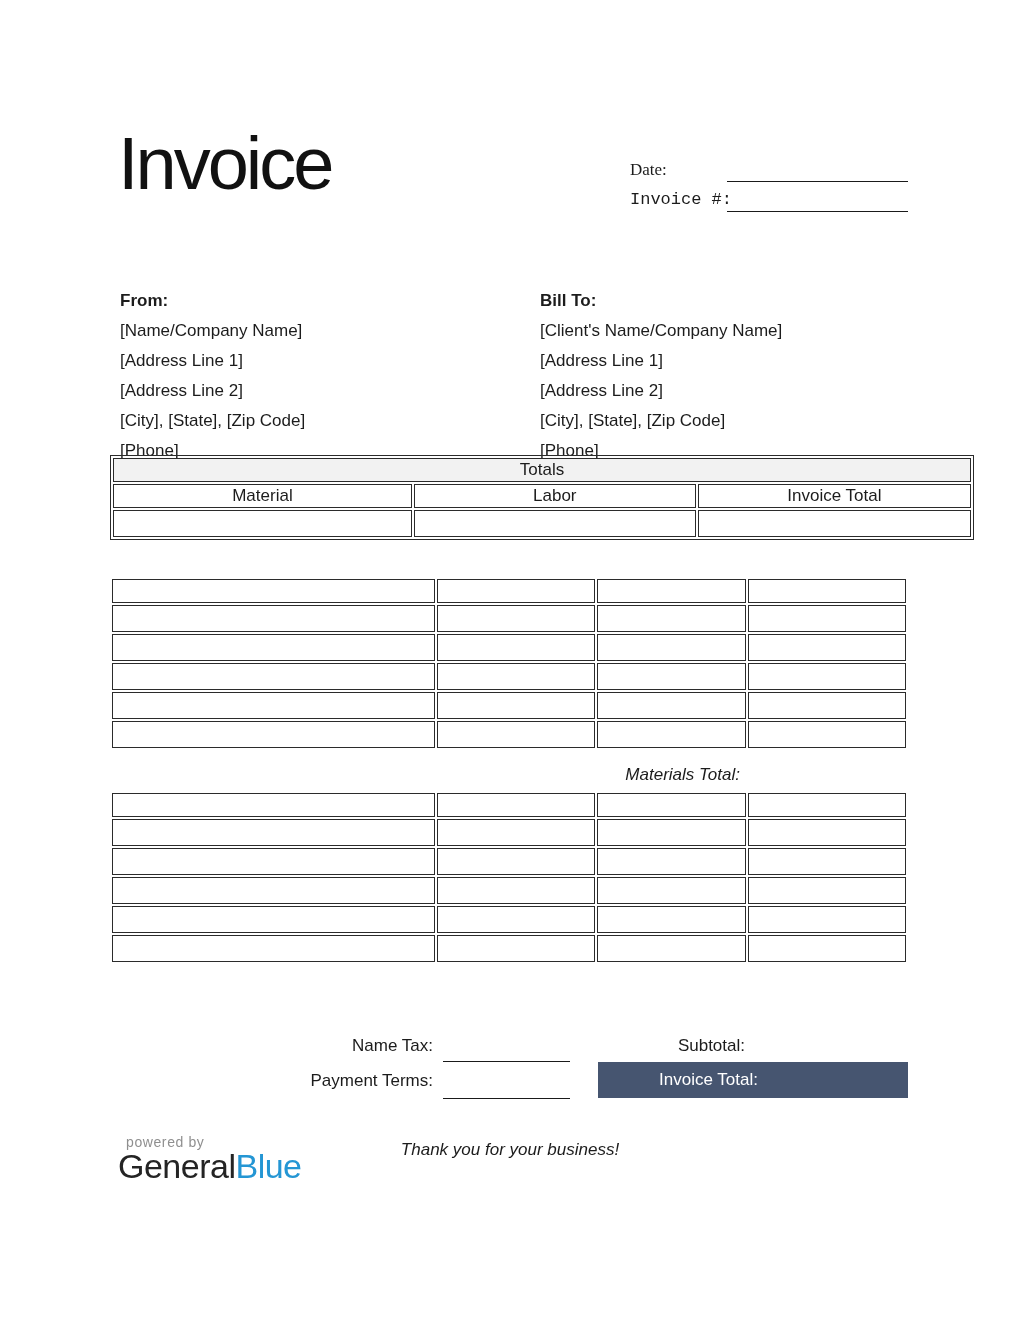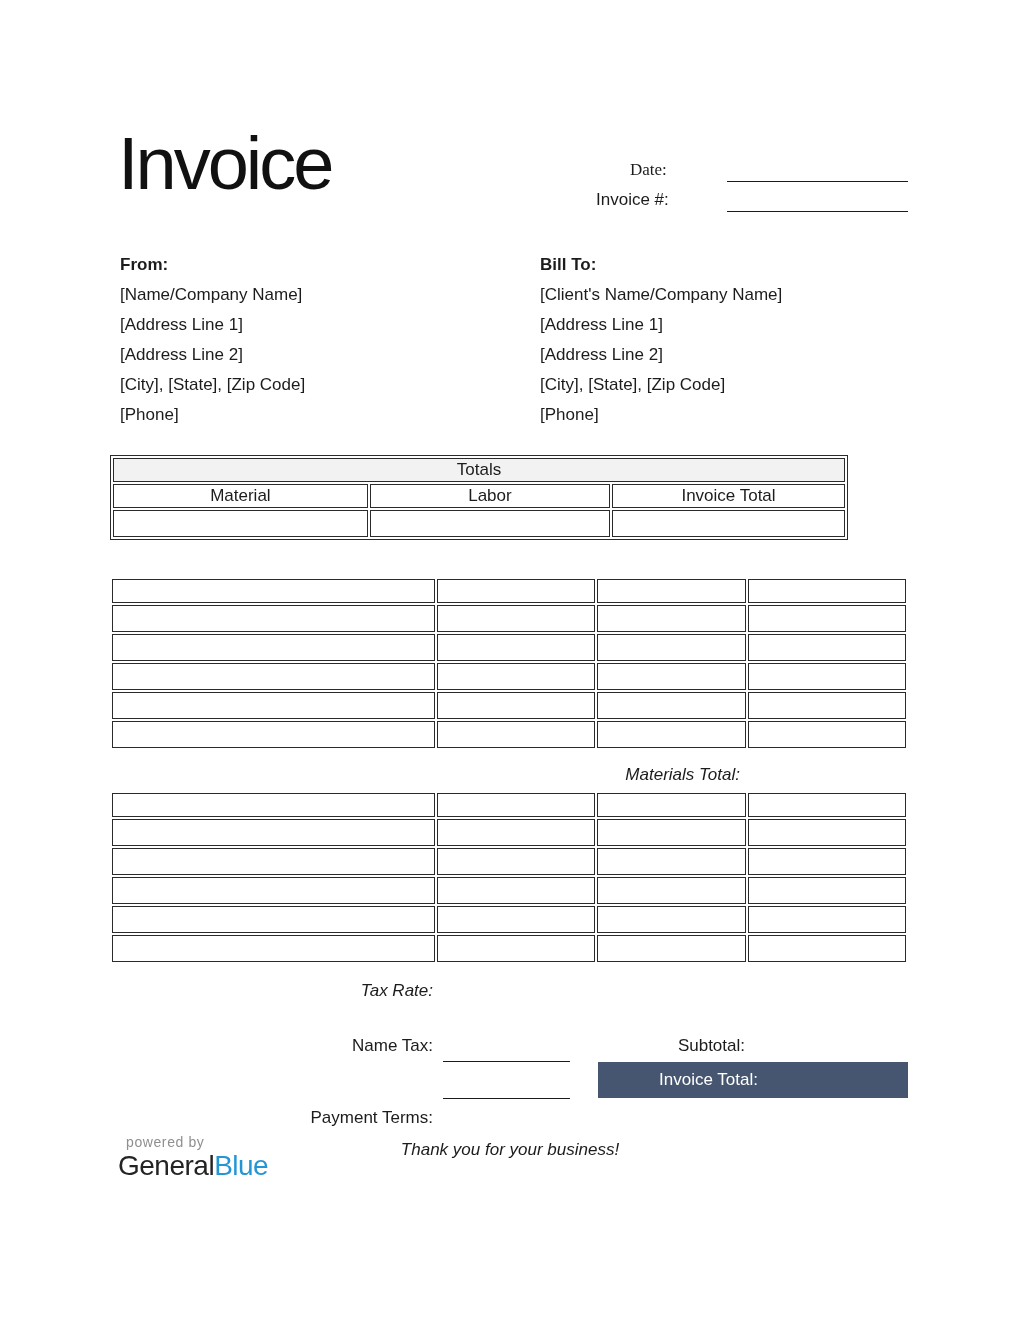--- a/index.html
+++ b/index.html
@@ -17,21 +17,21 @@
     font-family:"Liberation Sans",sans-serif;color:var(--text);
     font-size:17px;overflow:hidden;padding-left:23px;
   }
   .abs{position:absolute;}
   .page-title{
     left:118px;top:127px;font-size:74px;letter-spacing:-3px;color:#111;
     line-height:1;font-weight:400;
   }
   .meta-label{line-height:20px;}
   .fill-line{border-bottom:1.5px solid #1a1a1a;height:14px;}
-  .addr{line-height:30px;}
+  .addr{line-height:30px;margin-top:36px;}
   .addr .hd{font-weight:bold;}
   table.grid{border-collapse:separate;border-spacing:2px;table-layout:fixed;}
   table.grid td{border:1px solid var(--border);background:#fff;overflow:hidden;}
   table.totals{border:1px solid var(--border);}
   table.totals td.cap{background:var(--totals_header_bg);text-align:center;height:21px;}
   table.totals td.colhd{text-align:center;height:24px;}
   table.totals td.val{height:27px;}
   td.dark{
     background:var(--accent);border:none;color:#fff;height:24px;
     text-align:center;padding:0 6px;
@@ -39,56 +39,56 @@
   td.dark.first{text-align:left;padding-left:10px;}
   table.items td.cell{height:27px;}
   .italic-label{font-style:italic;line-height:17px;}
   .sum-label{line-height:17px;}
   .right{text-align:right;}
   .invoice-total-bar{
     left:598px;top:1062px;width:310px;height:36px;background:var(--accent);
     color:#fff;line-height:36px;text-align:right;padding-right:150px;
   }
   .powered{left:126px;top:1134px;font-size:14px;color:var(--muted);letter-spacing:0.6px;}
-  .brand{left:118px;top:1150px;font-size:28px;line-height:32px;letter-spacing:-0.5px;font-weight:500;}
+  .brand{left:118px;top:1150px;font-size:34px;line-height:32px;letter-spacing:-0.5px;font-weight:500;}
   .brand .blue{color:var(--brand_blue);}
   .brand .dark-word{color:#242424;}
   .thanks{left:300px;top:1140px;width:420px;text-align:center;font-style:italic;line-height:19px;}
 </style>
 </head>
 <body>
 
 <div class="page">
 
   <div class="abs page-title">Invoice</div>
 
   <div class="abs meta-label" style="left:630px;top:160px;font-family:Liberation Serif, serif;">Date:</div>
   <div class="abs fill-line" style="left:727px;top:168px;width:181px;"></div>
-  <div class="abs meta-label" style="left:596px;top:190px;">Invoice #:</div>
+  <div class="abs meta-label" style="left:630px;top:190px;font-family:Liberation Mono, monospace;">Invoice #:</div>
   <div class="abs fill-line" style="left:727px;top:198px;width:181px;"></div>
 
   <div class="abs addr" style="left:120px;top:250px;width:380px;">
     <div class="hd">From:</div>
     <div>[Name/Company Name]</div>
     <div>[Address Line 1]</div>
     <div>[Address Line 2]</div>
     <div>[City], [State], [Zip Code]</div>
     <div>[Phone]</div>
   </div>
 
   <div class="abs addr" style="left:540px;top:250px;width:380px;">
     <div class="hd">Bill To:</div>
     <div>[Client's Name/Company Name]</div>
     <div>[Address Line 1]</div>
     <div>[Address Line 2]</div>
     <div>[City], [State], [Zip Code]</div>
     <div>[Phone]</div>
   </div>
 
-  <table class="abs grid totals" style="left:110px;top:455px;width:738px;">
+  <table class="abs grid totals" style="left:110px;top:455px;width:864px;">
     <colgroup>
         <col style="width:35%">
         <col style="width:33%">
         <col style="width:32%">
       </colgroup>
     <tbody>
         <tr>
           <td class="cap" colspan="3">Totals</td>
         </tr>
     <tr>
@@ -193,27 +193,26 @@
         </tr>
     <tr>
           <td class="cell"></td>
           <td class="cell"></td>
           <td class="cell"></td>
           <td class="cell"></td>
         </tr>
   </tbody>
     </table>
 
-  <div class="abs italic-label right" style="left:110px;top:982px;width:323px;">Tax Rate:</div>
 
   <div class="abs sum-label right" style="left:230px;top:1037px;width:203px;">Name Tax:</div>
   <div class="abs sum-label right" style="left:540px;top:1037px;width:205px;">Subtotal:</div>
   <div class="abs fill-line" style="left:443px;top:1048px;width:127px;"></div>
 
-  <div class="abs sum-label right" style="left:230px;top:1109px;width:203px;">Payment Terms:</div>
+  <div class="abs sum-label right" style="left:230px;top:1072px;width:203px;">Payment Terms:</div>
   <div class="abs fill-line" style="left:443px;top:1085px;width:127px;"></div>
 
   <div class="abs invoice-total-bar">
     <span>Invoice Total:</span>
   </div>
 
   <div class="abs powered">powered by</div>
   <div class="abs brand">
     <span class="dark-word">General</span><span class="blue">Blue</span>
   </div>

